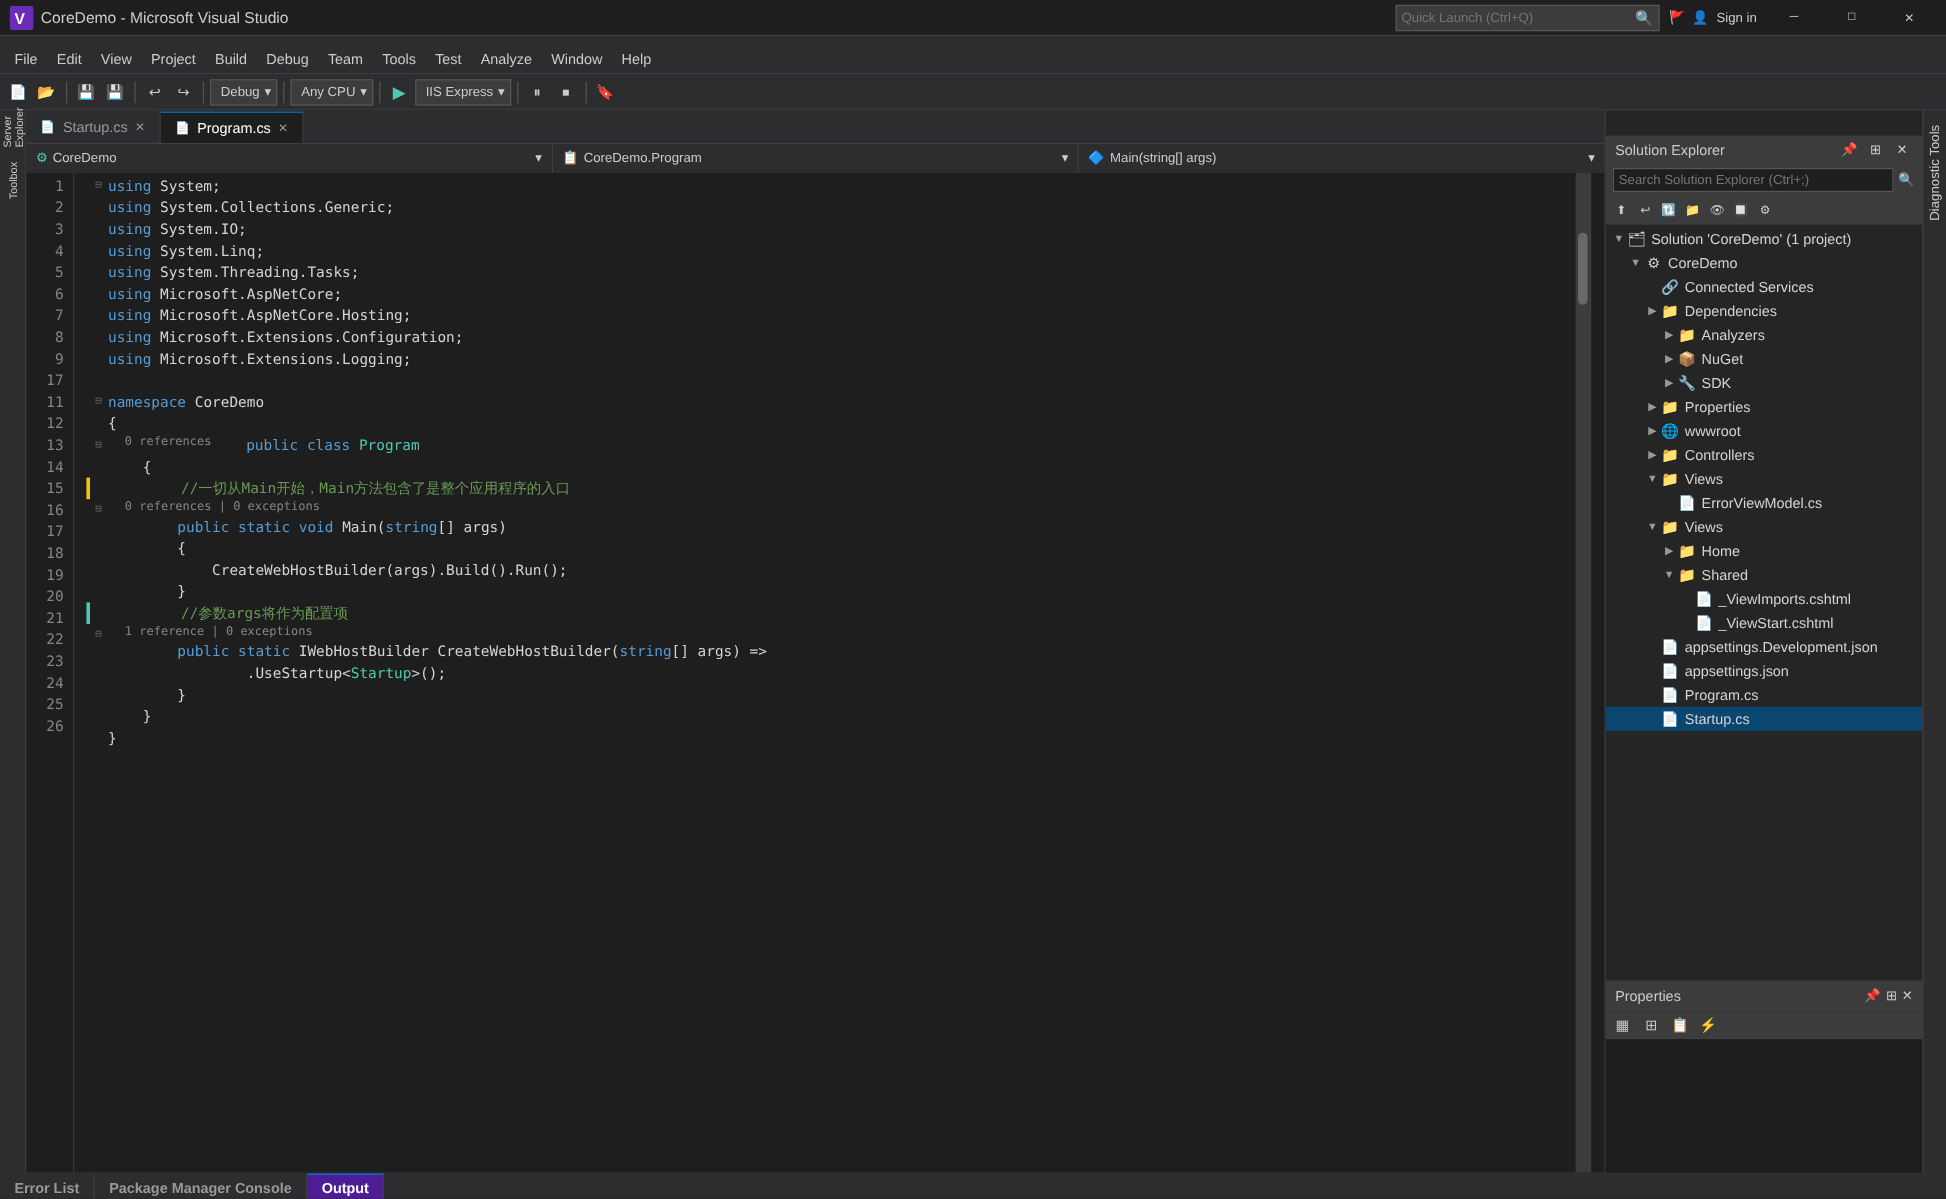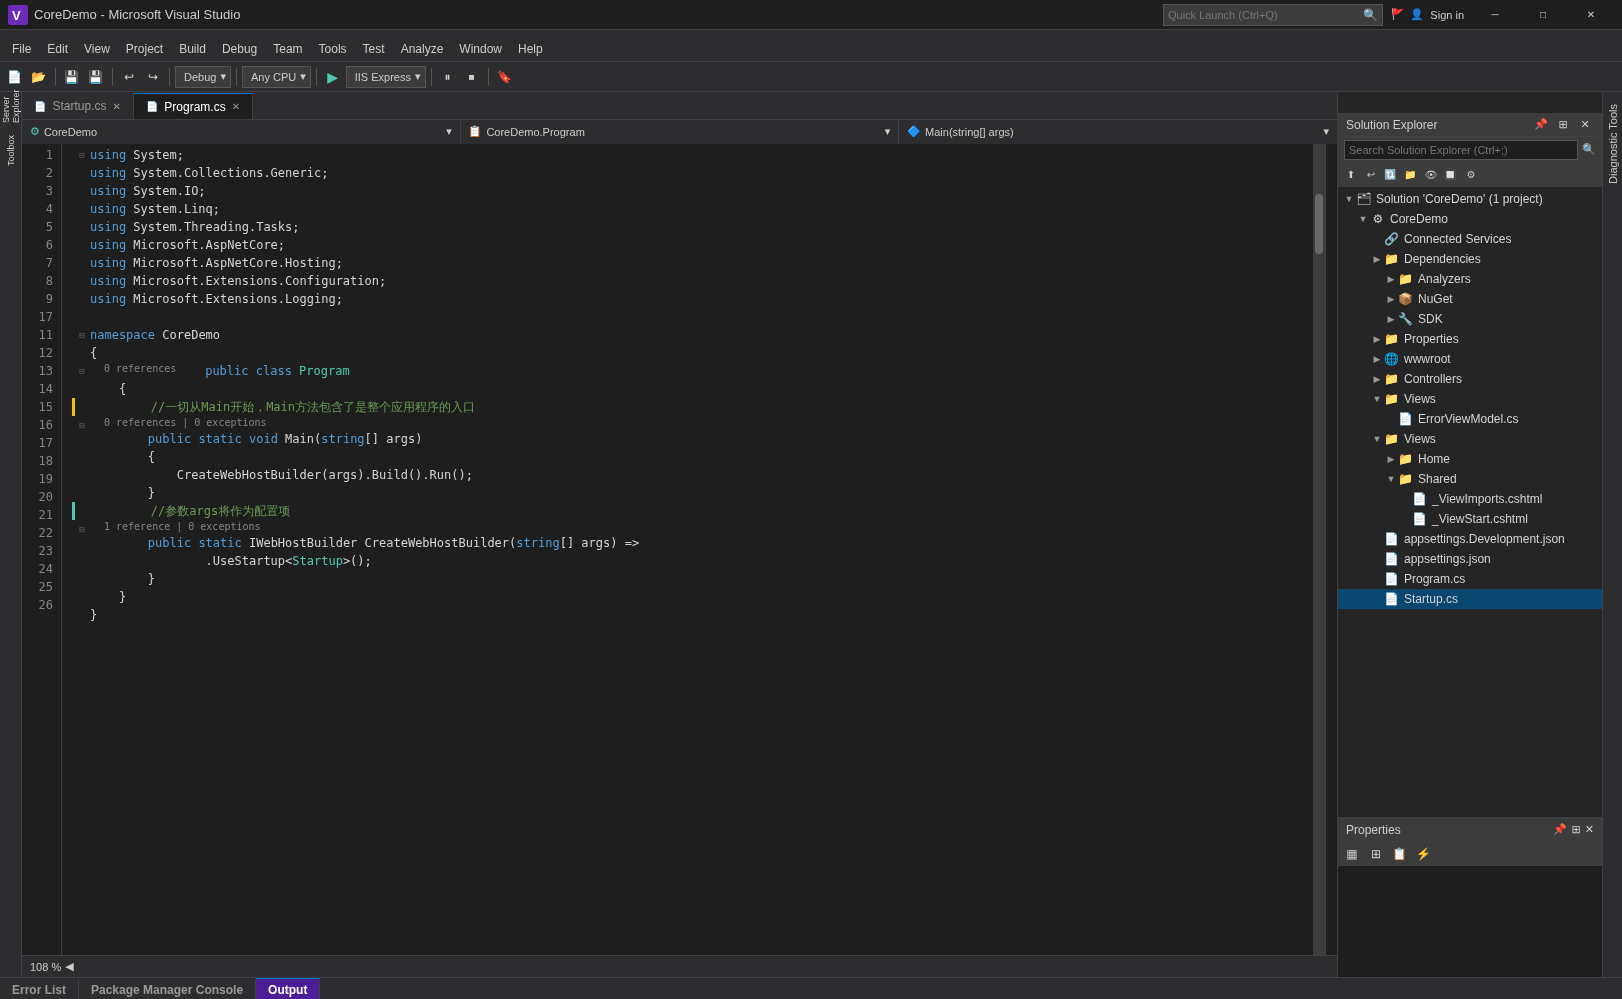--- a/index.html
+++ b/index.html
@@ -281,24 +281,20 @@
           <div class="code-line"><span class="fold-icon"></span><span>        </span><span class="plain">}</span></div>
           <div class="code-line"><span class="fold-icon"></span><span>    </span><span class="plain">}</span></div>
           <div class="code-line"><span class="fold-icon"></span><span class="plain">}</span></div>
         </div>
       <div id="vertical-scrollbar">
         <div class="scroll-thumb"></div>
       </div>
       <div id="minimap"></div>
     </div>
 
-    <div style="height:22px; background:#2d2d30; border-top:1px solid #3f3f46; display:flex; align-items:center; padding:0 8px;">
-      <span style="color:#ccc; font-size:11px;">108 %</span>
-      <span style="margin-left:4px; cursor:pointer; color:#ccc; font-size:11px;">◀</span>
-    </div>
   </div>
 
   <div id="right-panel">
 
     <div id="solution-explorer">
       <div id="se-header">
         <span class="se-title">Solution Explorer</span>
         <div class="se-controls">
           <div class="se-btn">📌</div>
           <div class="se-btn">⊞</div>

